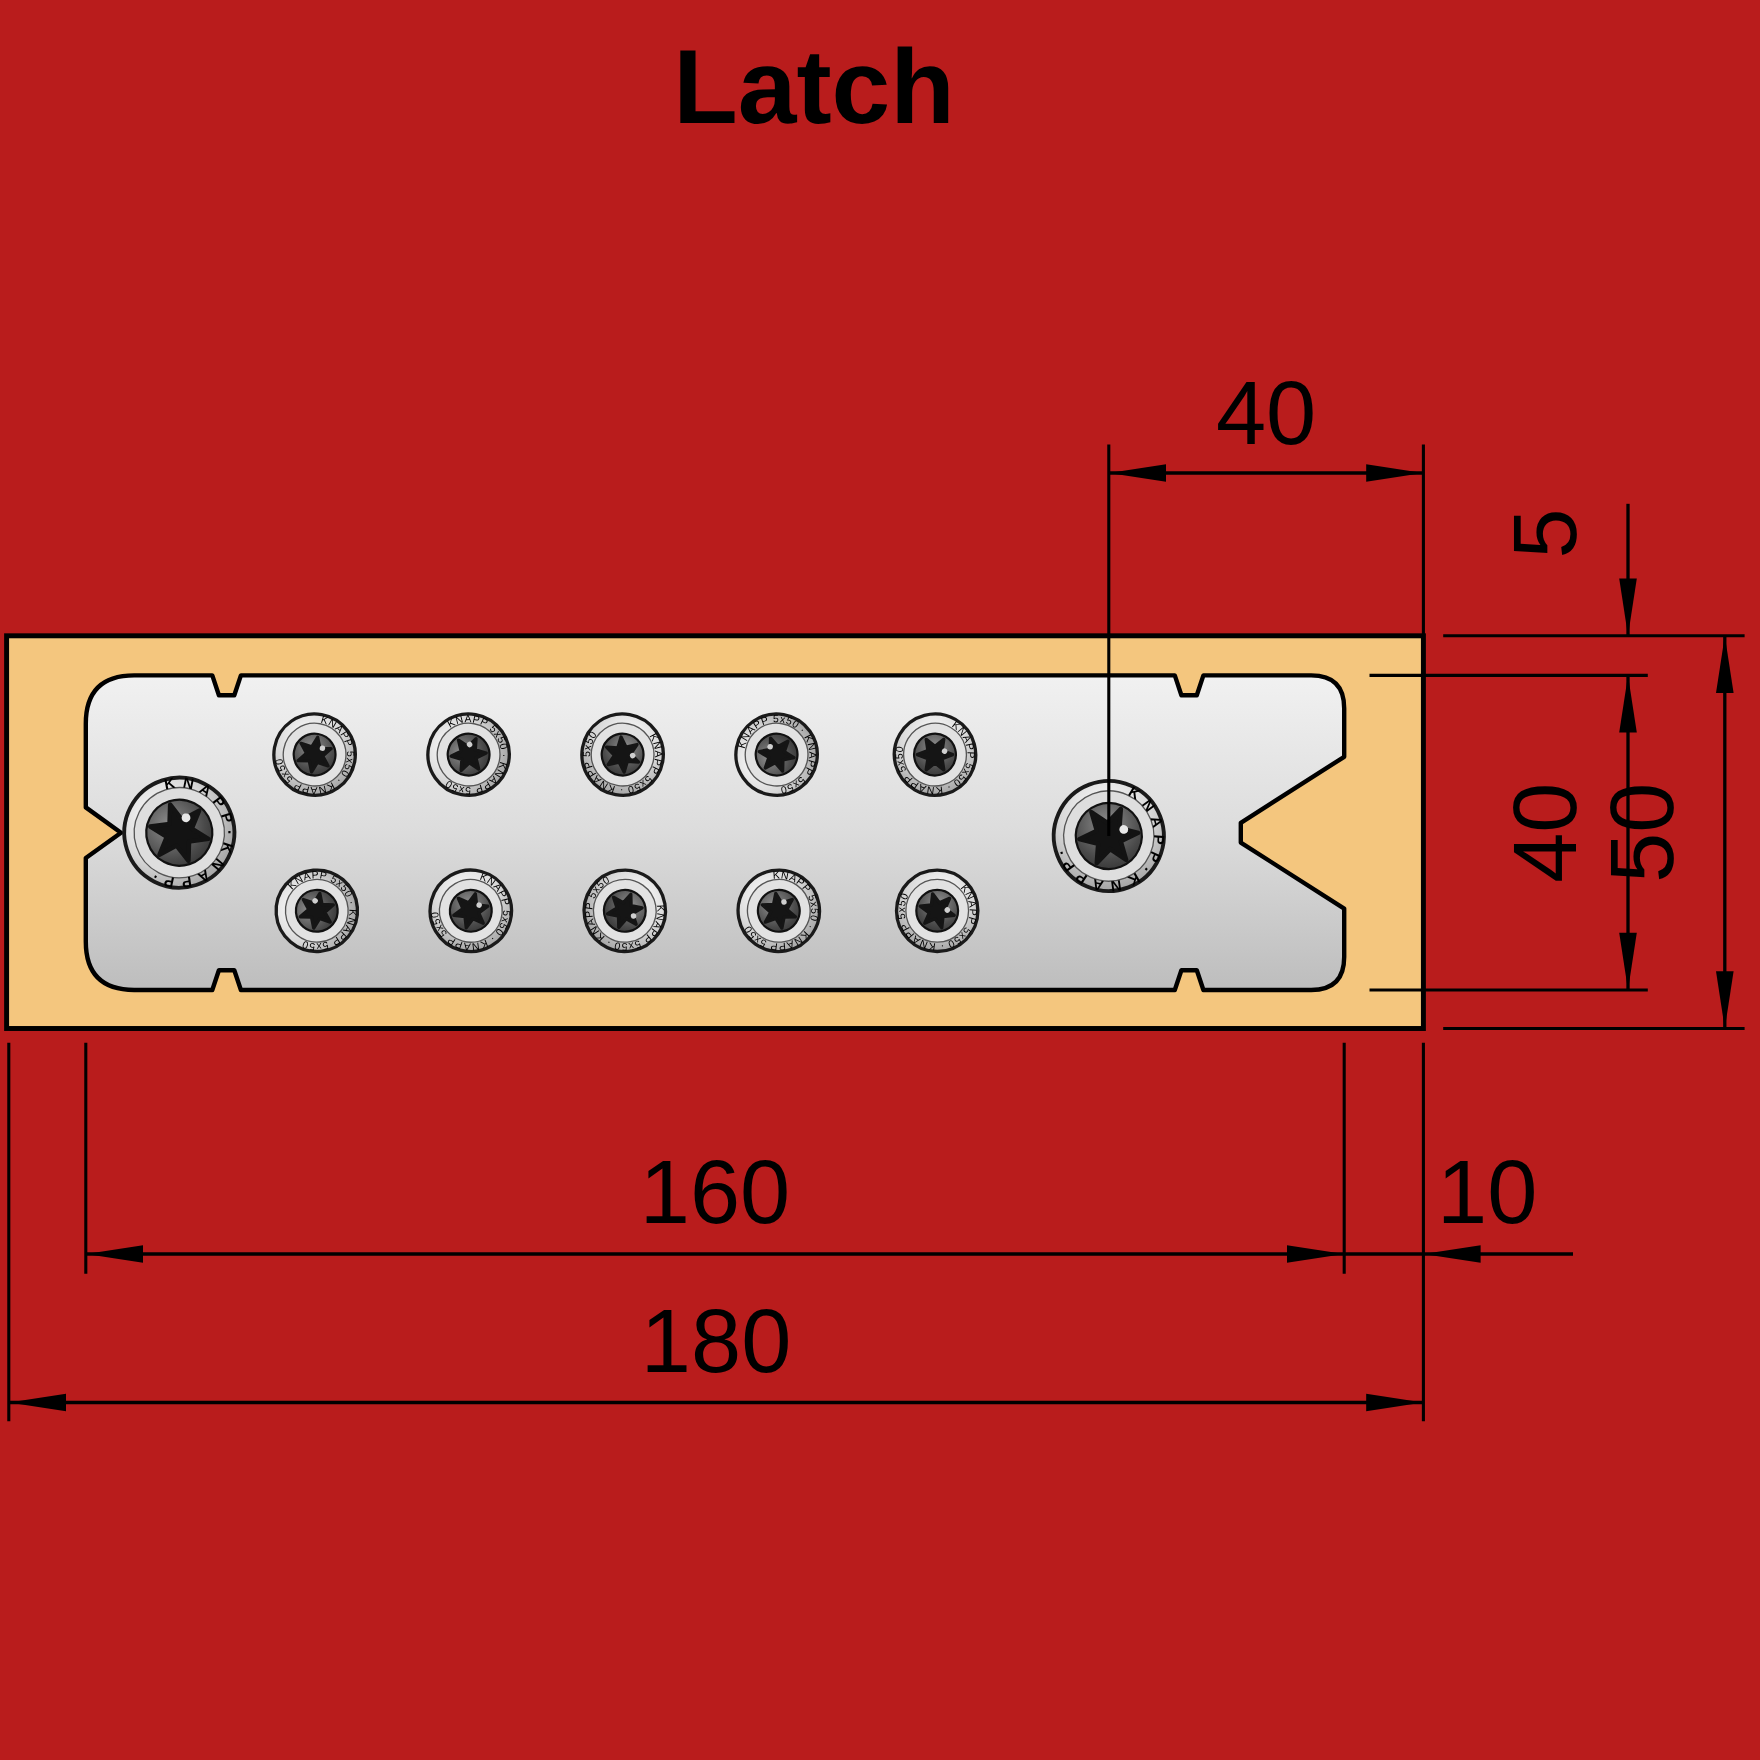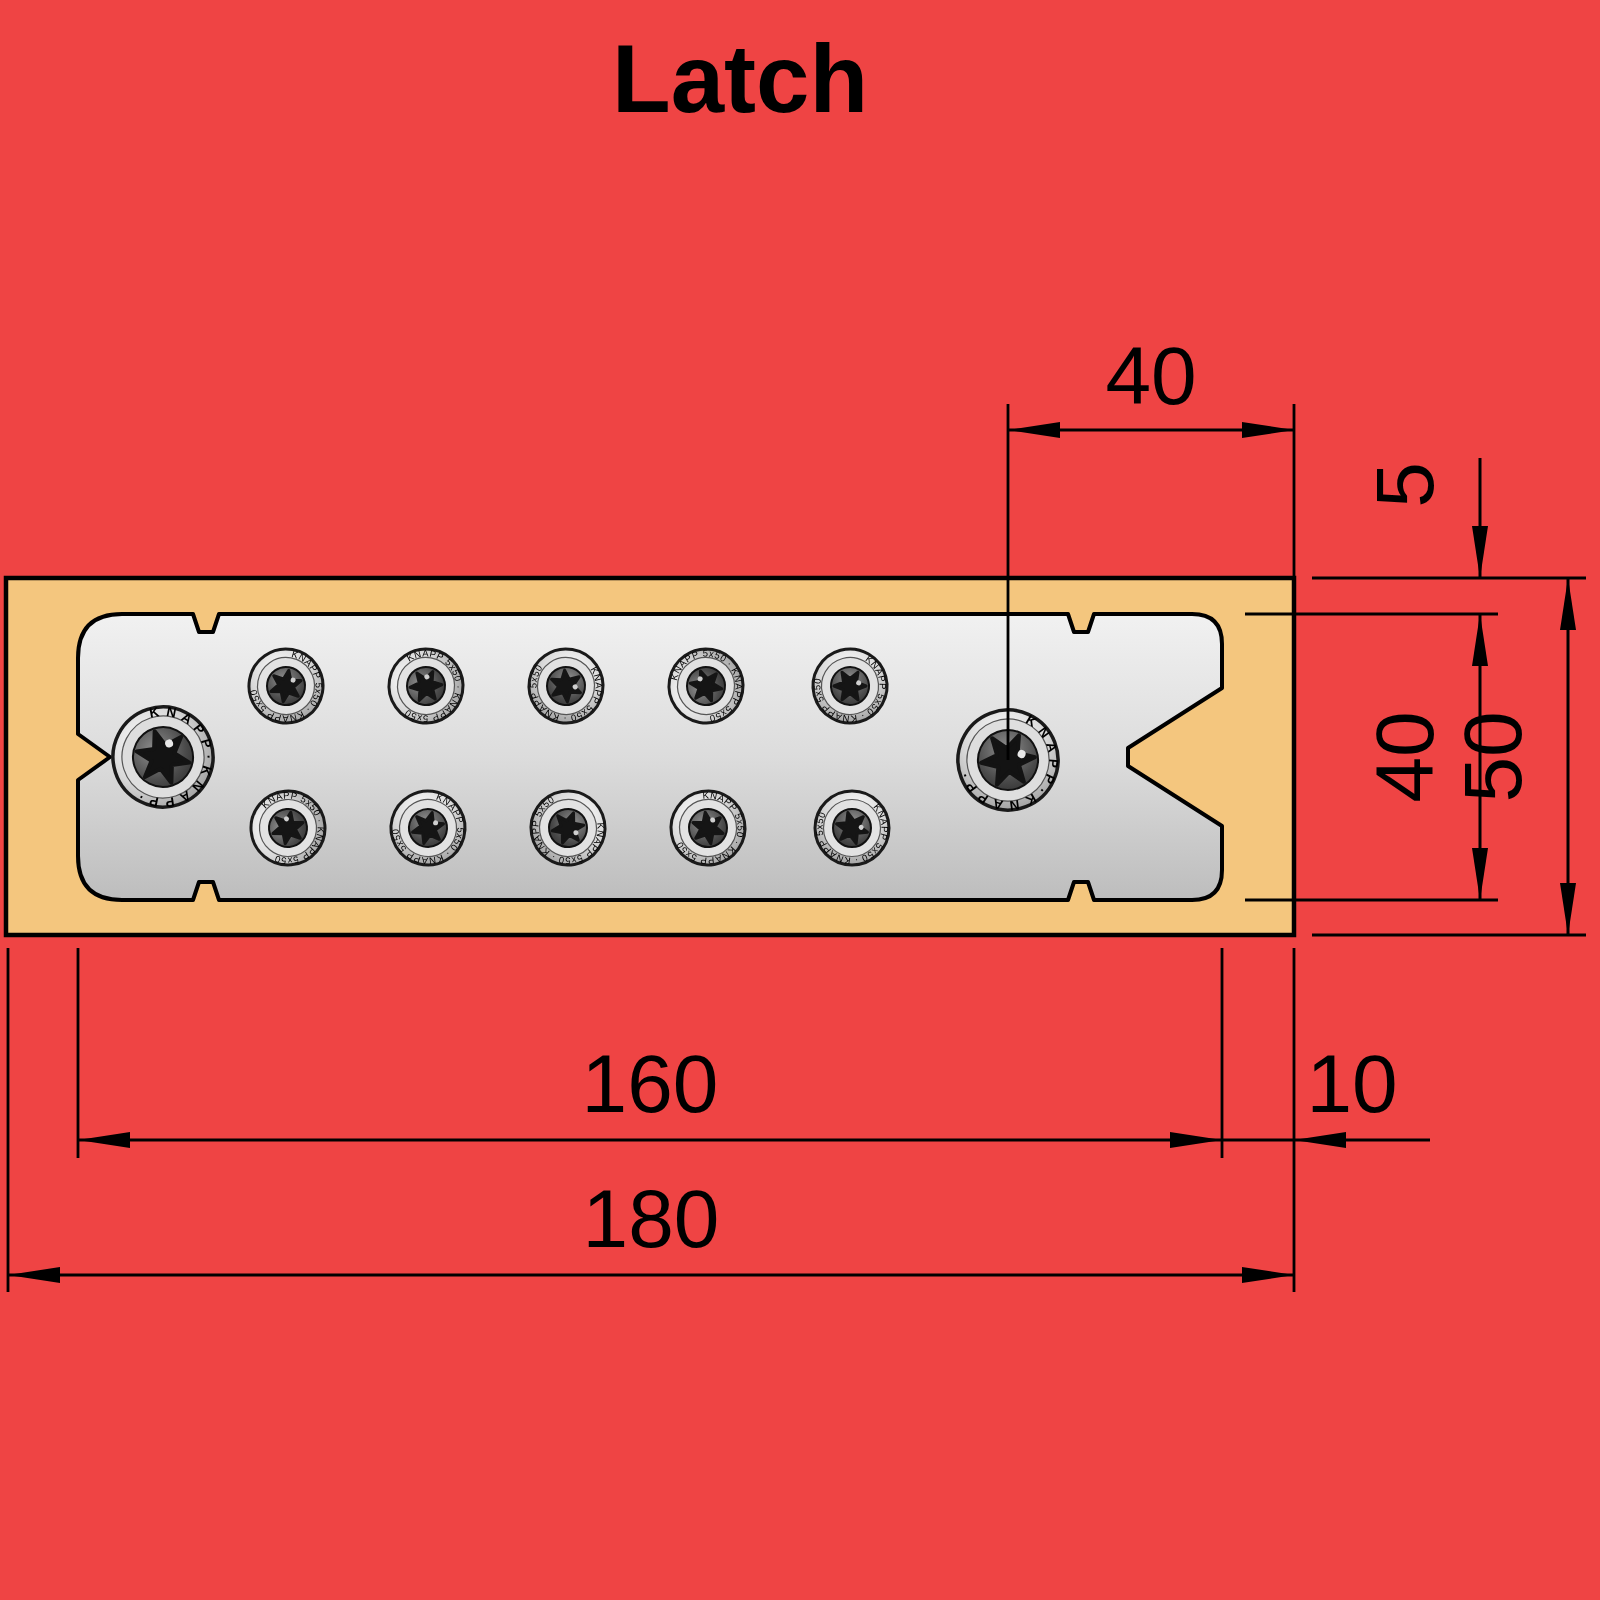--- a/index.html
+++ b/index.html
@@ -1,16 +1,16 @@
 <!DOCTYPE html>
 <html><head>
 <meta charset="utf-8">
 <style>
   html,body{margin:0;padding:0;background:#ffffff;}
-  .page{width:1600px;height:1600px;position:relative;background:#ef4444;overflow:hidden;}
+  .page{width:1600px;height:1600px;position:relative;background:#b91c1c;overflow:hidden;}
   svg{display:block;}
   text{font-family:"Liberation Sans","DejaVu Sans",sans-serif;fill:#000;}
   .dim-text{font-size:82px;}
   .title-text{font-size:96px;font-weight:600;}
   .ext{stroke:#000;stroke-width:2.8;fill:none;}
   .dim{stroke:#000;stroke-width:3;fill:none;}
 </style>
 </head>
 <body>
 

